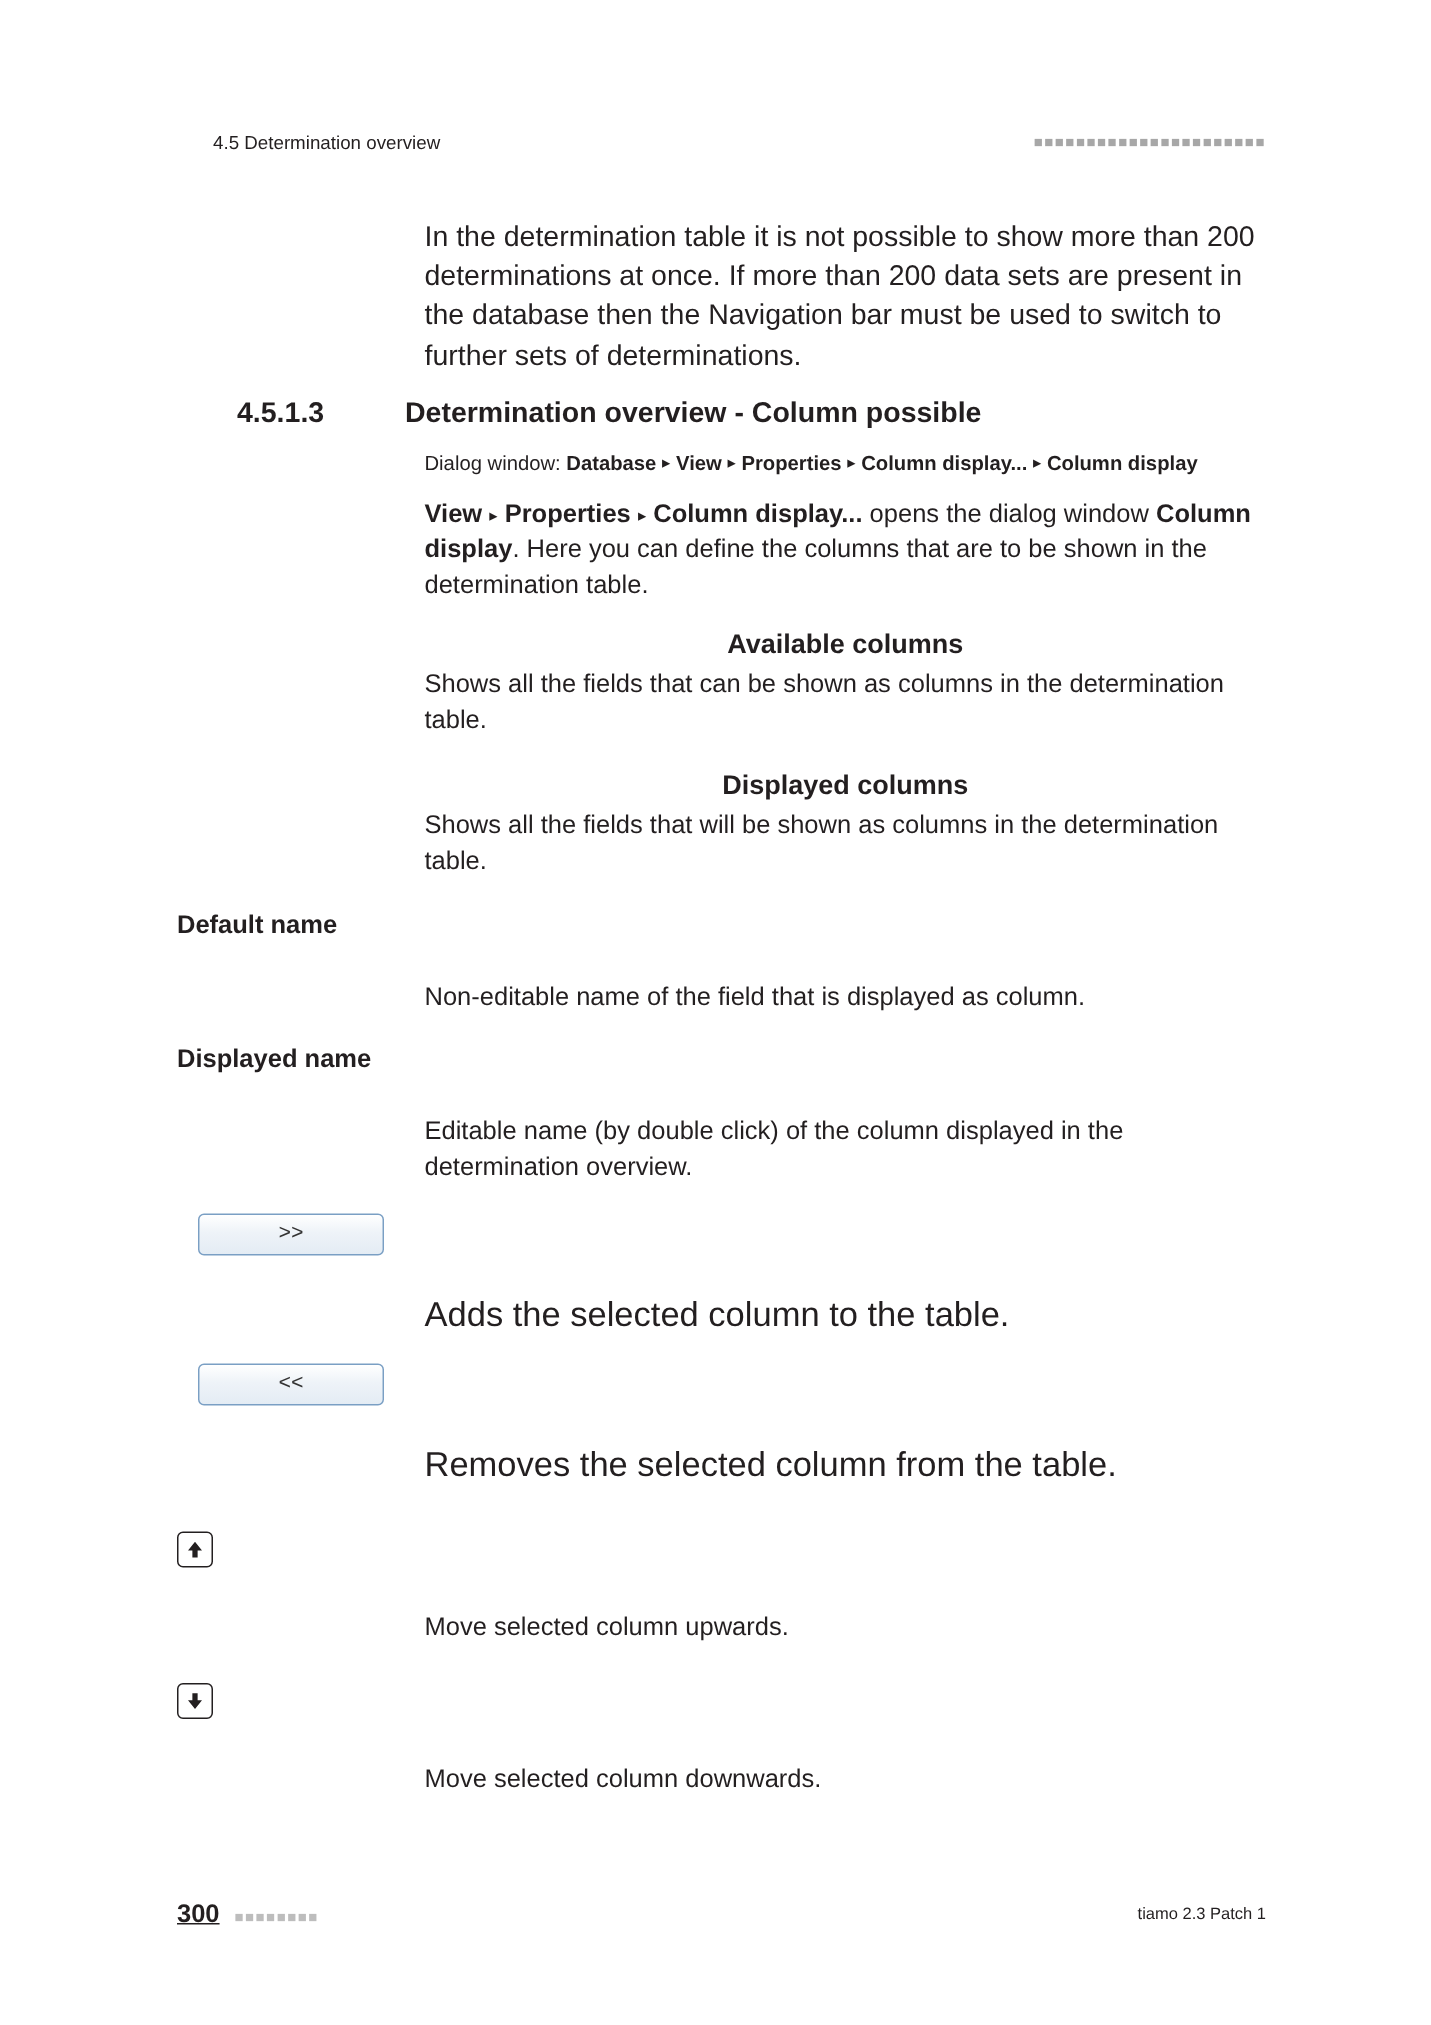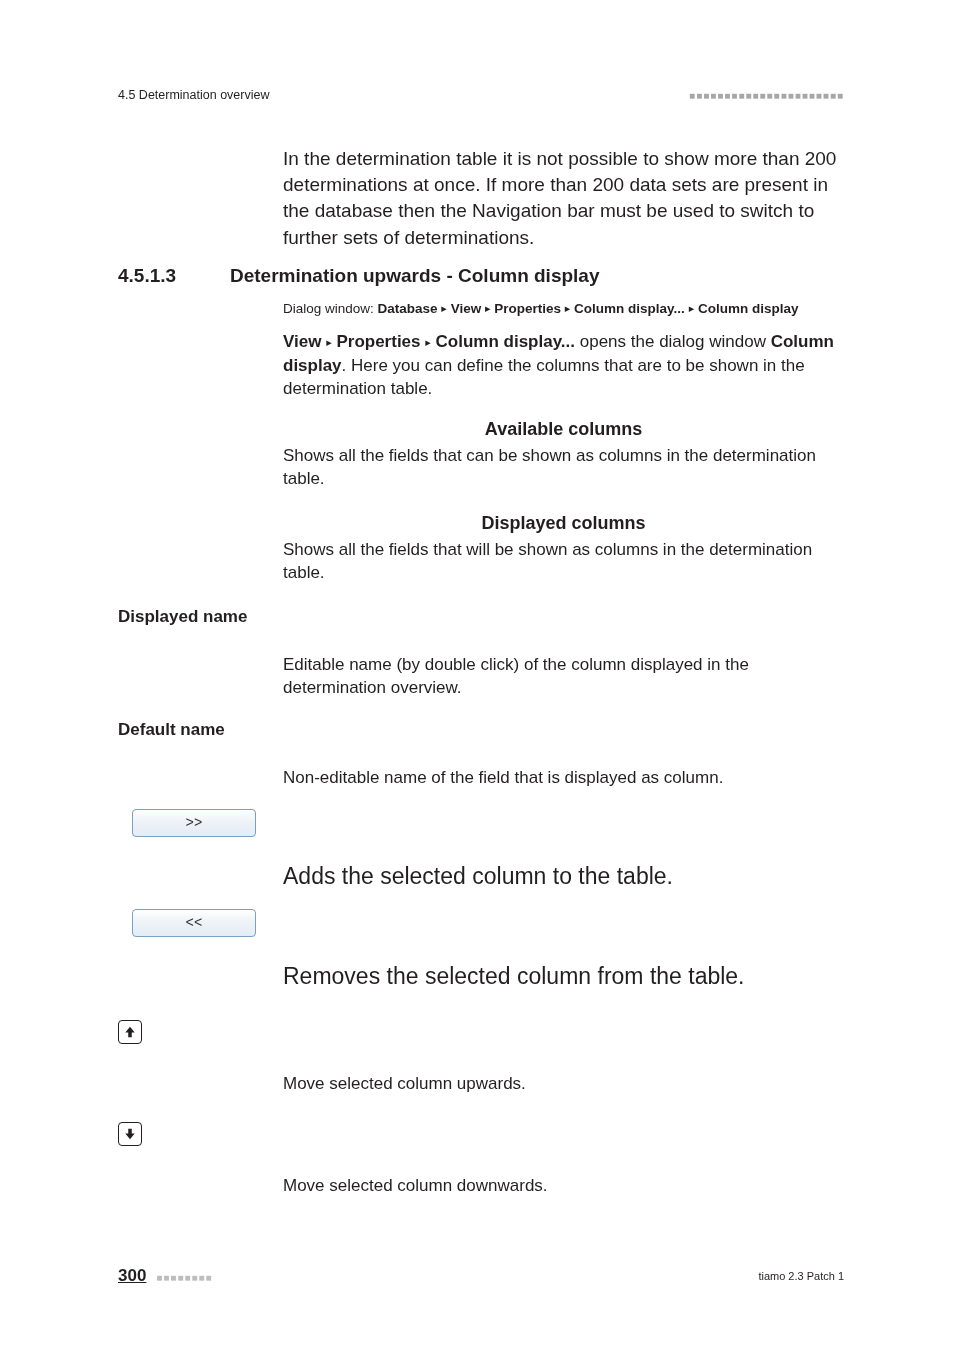--- a/index.html
+++ b/index.html
@@ -18,40 +18,42 @@
   }
 
   
   .runhead {
     display: flex;
     justify-content: space-between;
     align-items: center;
     font-size: 12.5px;
     color: #231f20;
     margin-bottom: 44px;
+    margin-left: 24px;
   }
   .dots-right { letter-spacing: 1px; color: #a7a7a7; font-size: 10px; }
 
   
   .body-col {
     margin-left: 165px;
   }
 
   .para {
     font-size: 19px;
     line-height: 1.38;
     margin-bottom: 10px;
   }
 
   .section-row {
     display: flex;
     align-items: flex-end;
     gap: 30px;
     margin-top: 14px;
     margin-bottom: 12px;
+    margin-left: 40px;
   }
   .section-num {
     font-size: 19px;
     font-weight: 700;
     width: 82px;
     flex: 0 0 auto;
   }
   .section-title {
     font-size: 19px;
     font-weight: 700;
@@ -174,21 +176,21 @@
     <span>4.5 Determination overview</span>
     <span class="dots-right">■■■■■■■■■■■■■■■■■■■■■■</span>
   </div>
 
   <div class="body-col">
     <p class="para">In the determination table it is not possible to show more than 200 determinations at once. If more than 200 data sets are present in the database then the Navigation bar must be used to switch to further sets of determinations.</p>
   </div>
 
   <div class="section-row">
     <div class="section-num">4.5.1.3</div>
-    <div class="section-title">Determination upwards - Column display</div>
+    <div class="section-title">Determination overview - Column possible</div>
   </div>
 
   <div class="body-col">
     <p class="dlg-path">
       <span class="lbl">Dialog window: </span><span class="bold">Database</span>
       <span class="tri">▸</span>
       <span class="bold">View</span>
       <span class="tri">▸</span>
       <span class="bold">Properties</span>
       <span class="tri">▸</span>
@@ -206,27 +208,27 @@
     </p>
 
     <div class="sub-head">Available columns</div>
     <div class="sub-body">Shows all the fields that can be shown as columns in the determination table.</div>
 
     <div class="sub-head">Displayed columns</div>
     <div class="sub-body">Shows all the fields that will be shown as columns in the determination table.</div>
   </div>
 
   <div class="label-block">
+    <div class="label-name">Default name</div>
+    <div class="label-desc">Non-editable name of the field that is displayed as column.</div>
+  </div>
+
+  <div class="label-block">
     <div class="label-name">Displayed name</div>
     <div class="label-desc">Editable name (by double click) of the column displayed in the determination overview.</div>
-  </div>
-
-  <div class="label-block">
-    <div class="label-name">Default name</div>
-    <div class="label-desc">Non-editable name of the field that is displayed as column.</div>
   </div>
 
   <div class="btn-row">
     <span class="btn">&gt;&gt;</span>
     <div class="btn-desc">Adds the selected column to the table.</div>
   </div>
 
   <div class="btn-row" style="margin-top:-8px;">
     <span class="btn">&lt;&lt;</span>
     <div class="btn-desc">Removes the selected column from the table.</div>

